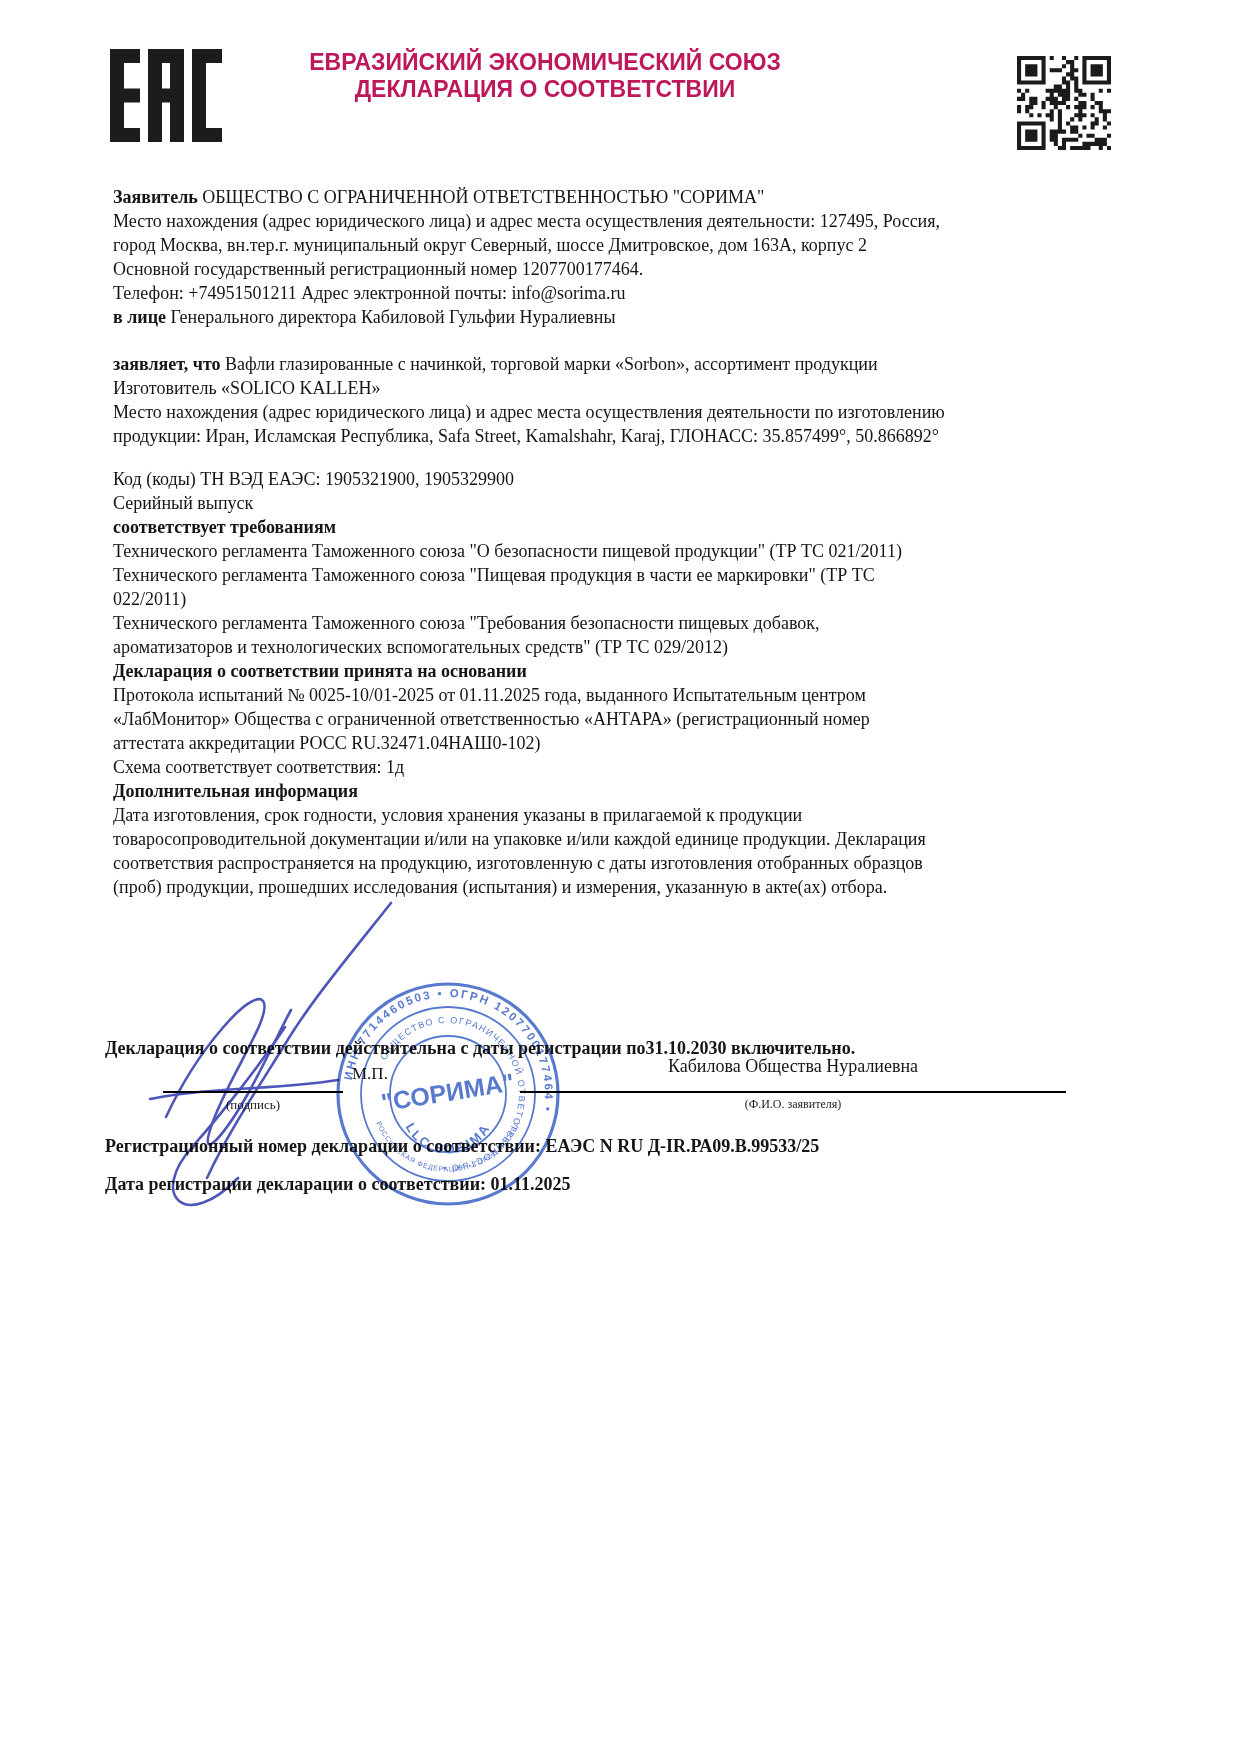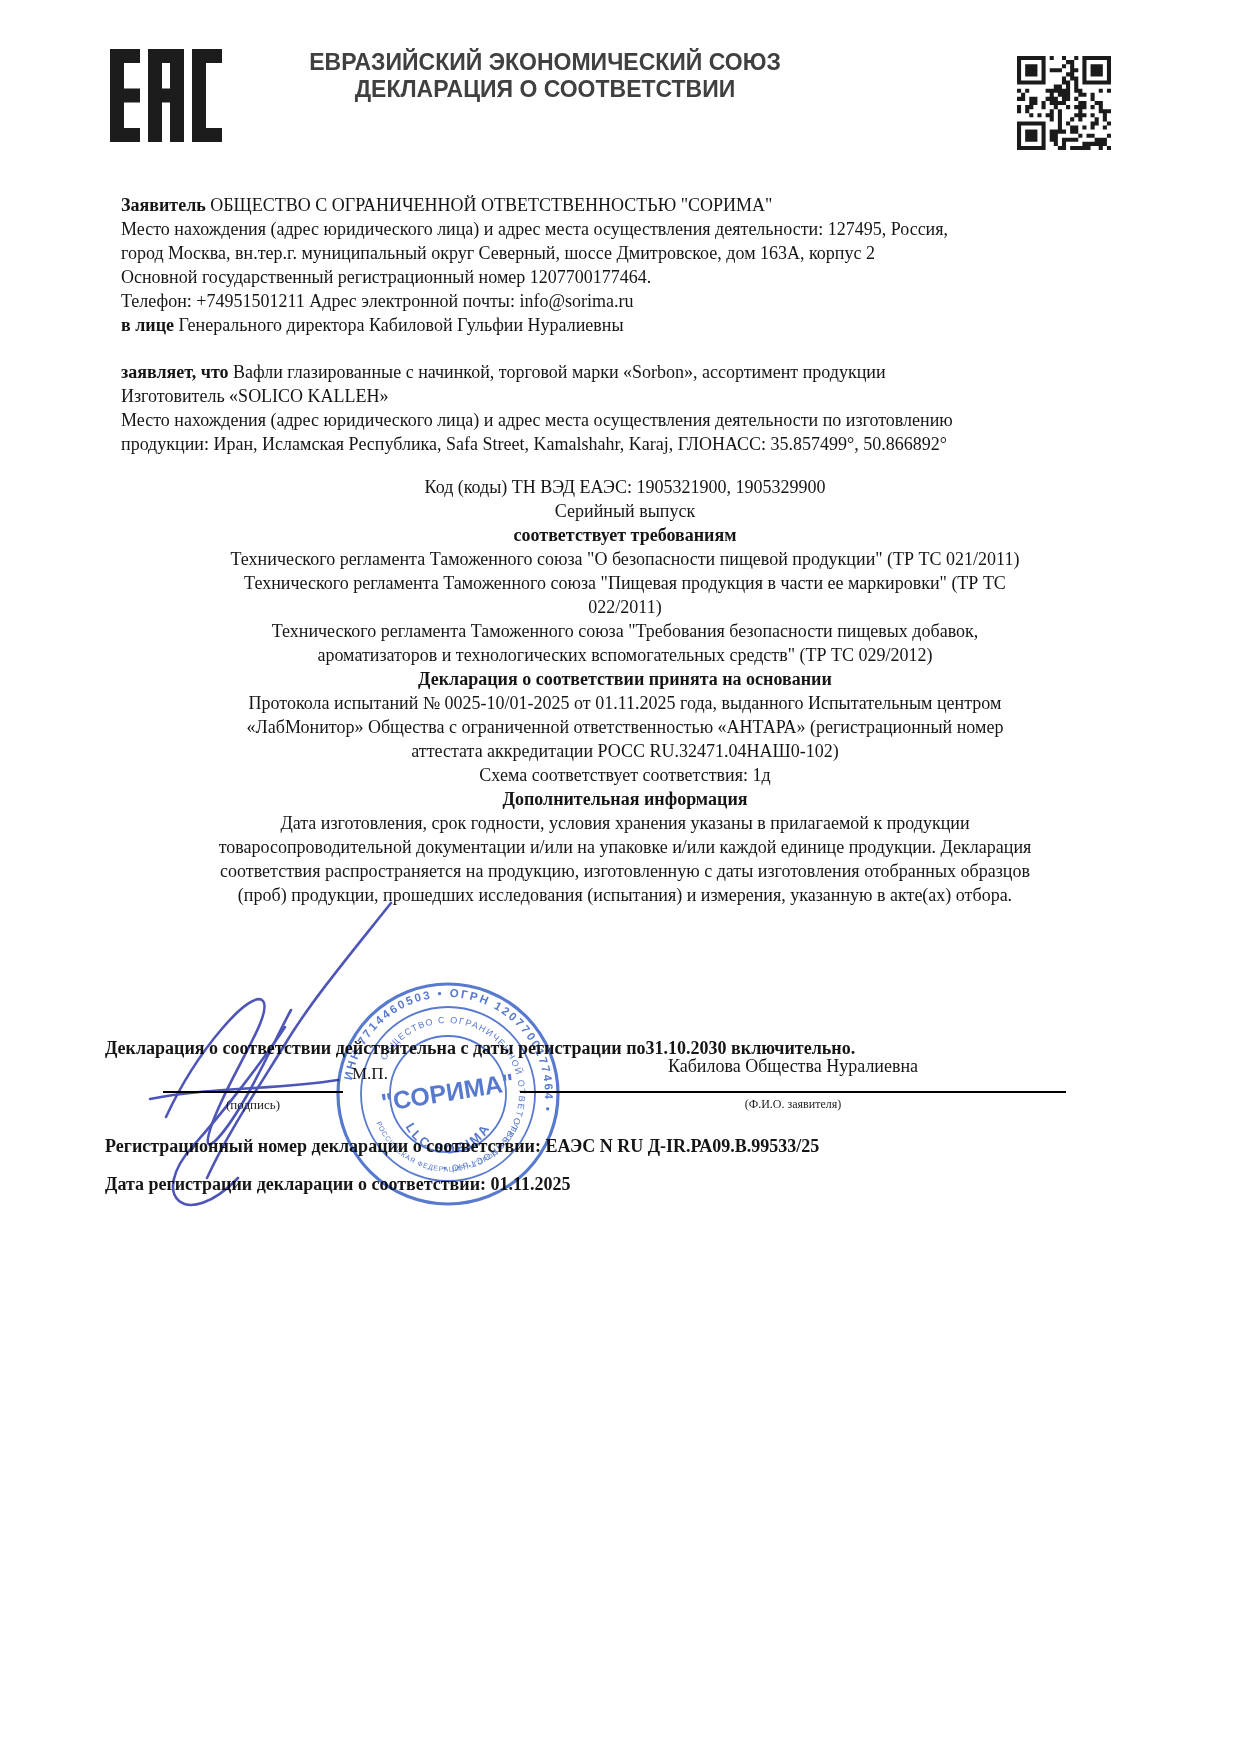--- a/index.html
+++ b/index.html
@@ -2,28 +2,28 @@
 <html lang="ru"><head>
 <meta charset="utf-8">
 <style>
   html,body{margin:0;padding:0;background:#ffffff;}
   .page{position:relative;width:1240px;height:1755px;background:#fff;overflow:hidden;
         font-family:"Liberation Serif", serif;color:#151515;}
   
   .eac{position:absolute;left:110px;top:48px;}
   .doc-title{position:absolute;left:285px;top:49px;width:520px;text-align:center;
              font-family:"Liberation Sans", sans-serif;font-weight:bold;
-             font-size:23px;line-height:27px;color:#404040;}
+             font-size:23px;line-height:27px;color:#be185d;}
   .qr{position:absolute;left:1016px;top:56px;}
   
   .content{position:absolute;left:105px;top:177px;width:1040px;
            font-size:18px;line-height:24px;}
-  .block{margin:16px;}
+  .block{margin:8px;}
   .block + .block.gap-b{margin-top:23px;}
-  .block + .block.gap-c{margin-top:19px;text-align:center;}
+  .block + .block.gap-c{margin-top:19px;}
   .ln{white-space:nowrap;}
   .ln b{font-weight:bold;}
   
   .validity{position:absolute;left:105px;top:1038px;width:1040px;
             font-size:18px;font-weight:bold;white-space:nowrap;}
   .sigline{position:absolute;border-top:2px solid #000;height:0;}
   .sigline.left{left:163px;top:1091px;width:180px;}
   .sigline.right{left:520px;top:1091px;width:546px;}
   .caption{position:absolute;text-align:center;color:#222;}
   .cap-sign{left:163px;top:1097px;width:180px;font-size:13px;}

